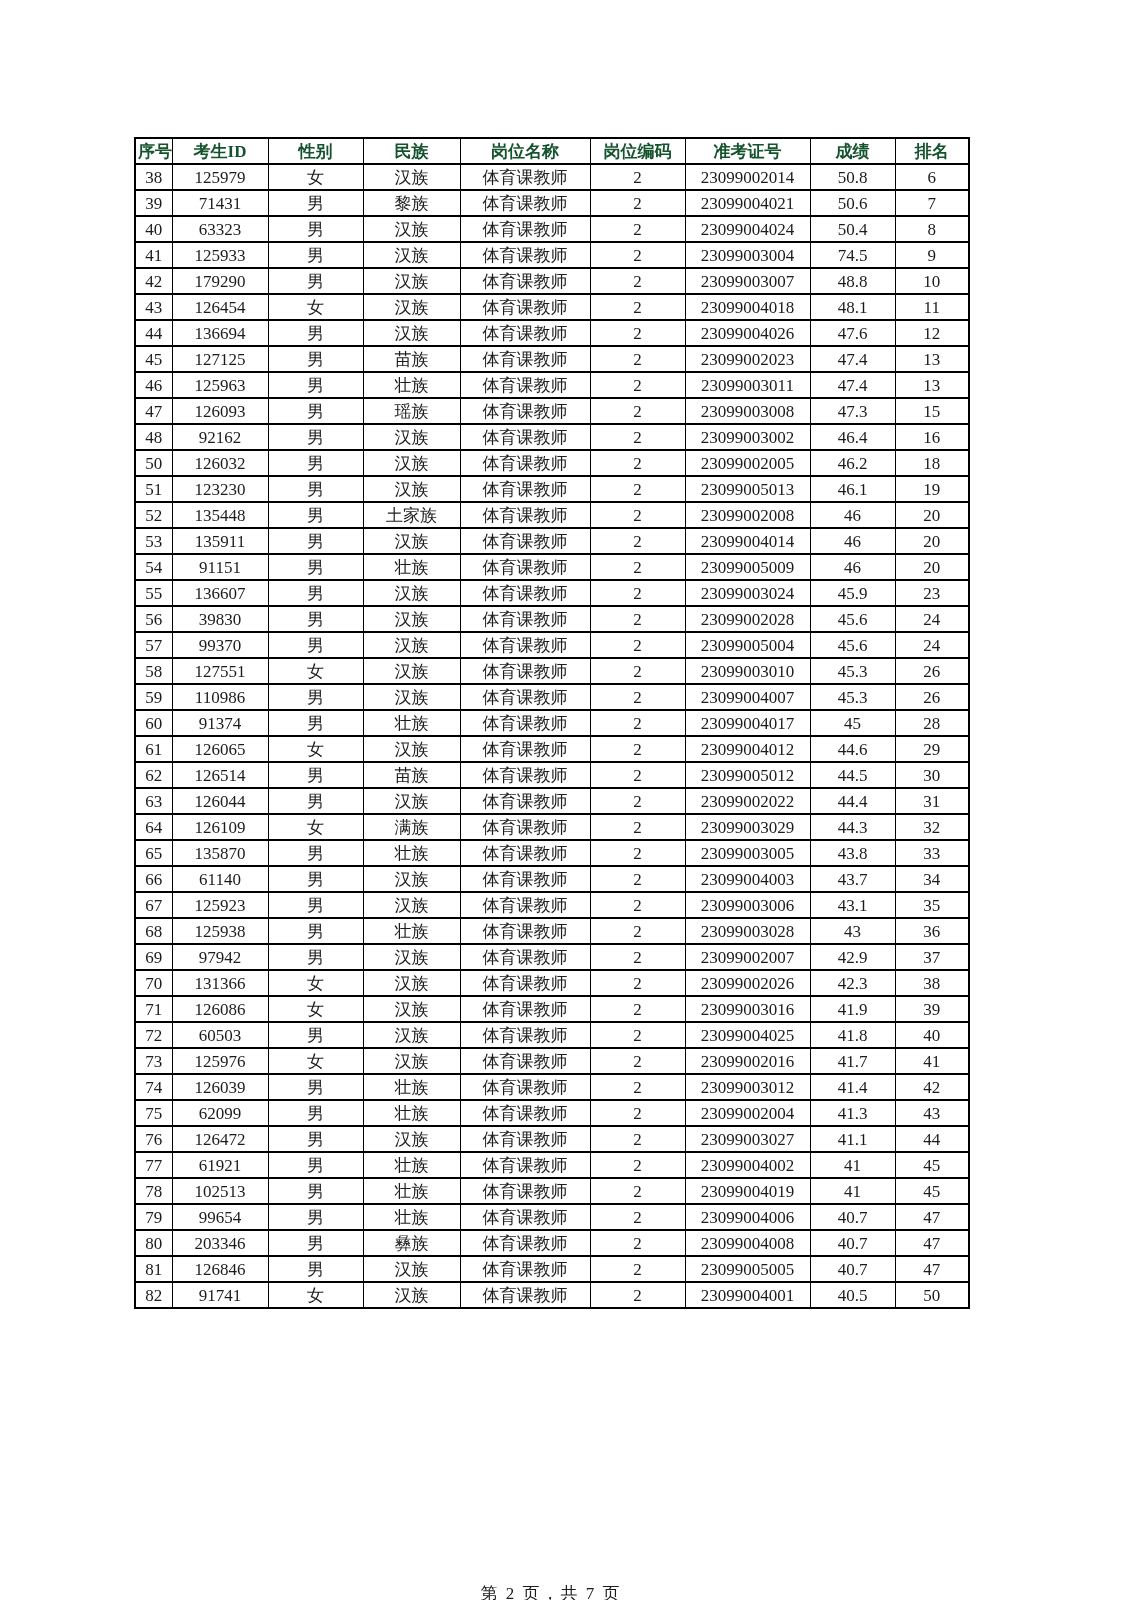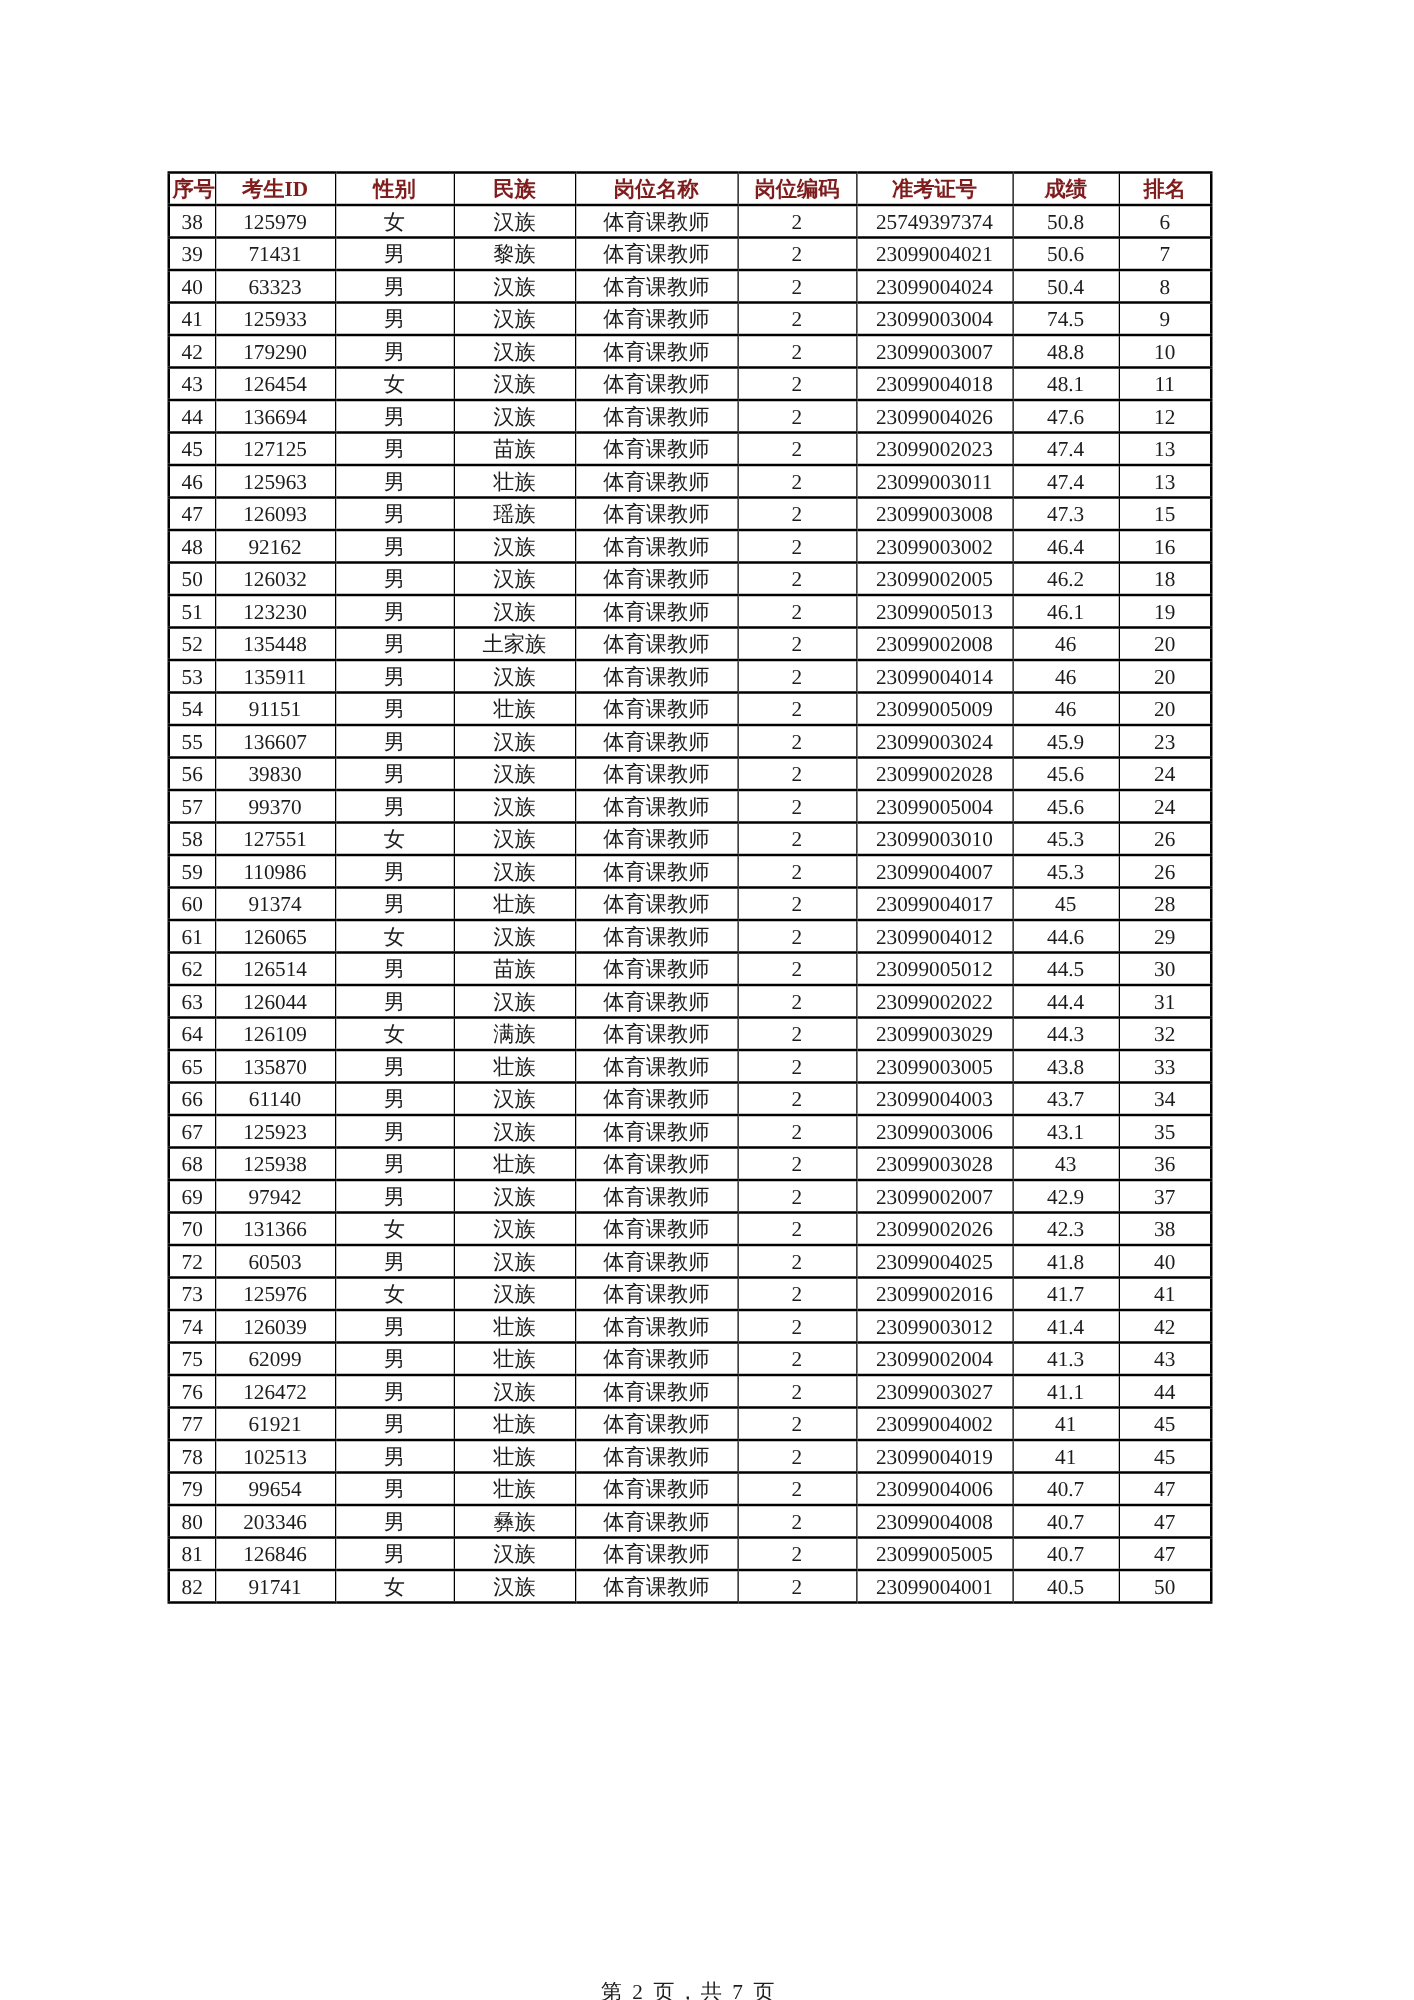--- a/index.html
+++ b/index.html
@@ -36,21 +36,21 @@
     text-align: center;
     vertical-align: middle;
     font-size: 17px;
     color: #1c1c1c;
     white-space: nowrap;
     overflow: hidden;
     line-height: 1;
   }
   table.results th {
     font-weight: bold;
-    color: #7f1d1d;
+    color: #14532d;
   }
   .footer {
     position: absolute;
     left: 134px;
     width: 834px;
     top: 1582px;
     text-align: center;
     font-size: 17px;
     color: #1c1c1c;
     letter-spacing: 2px;
@@ -87,21 +87,21 @@
         </tr>
     </thead>
     <tbody>
         <tr>
           <td>38</td>
           <td>125979</td>
           <td>女</td>
           <td>汉族</td>
           <td>体育课教师</td>
           <td>2</td>
-          <td>25749397374</td>
+          <td>23099002014</td>
           <td>50.8</td>
           <td>6</td>
         </tr>
         <tr>
           <td>39</td>
           <td>71431</td>
           <td>男</td>
           <td>黎族</td>
           <td>体育课教师</td>
           <td>2</td>
@@ -431,20 +431,31 @@
         <tr>
           <td>70</td>
           <td>131366</td>
           <td>女</td>
           <td>汉族</td>
           <td>体育课教师</td>
           <td>2</td>
           <td>23099002026</td>
           <td>42.3</td>
           <td>38</td>
+        </tr>
+        <tr>
+          <td>71</td>
+          <td>126086</td>
+          <td>女</td>
+          <td>汉族</td>
+          <td>体育课教师</td>
+          <td>2</td>
+          <td>23099003016</td>
+          <td>41.9</td>
+          <td>39</td>
         </tr>
         <tr>
           <td>72</td>
           <td>60503</td>
           <td>男</td>
           <td>汉族</td>
           <td>体育课教师</td>
           <td>2</td>
           <td>23099004025</td>
           <td>41.8</td>

